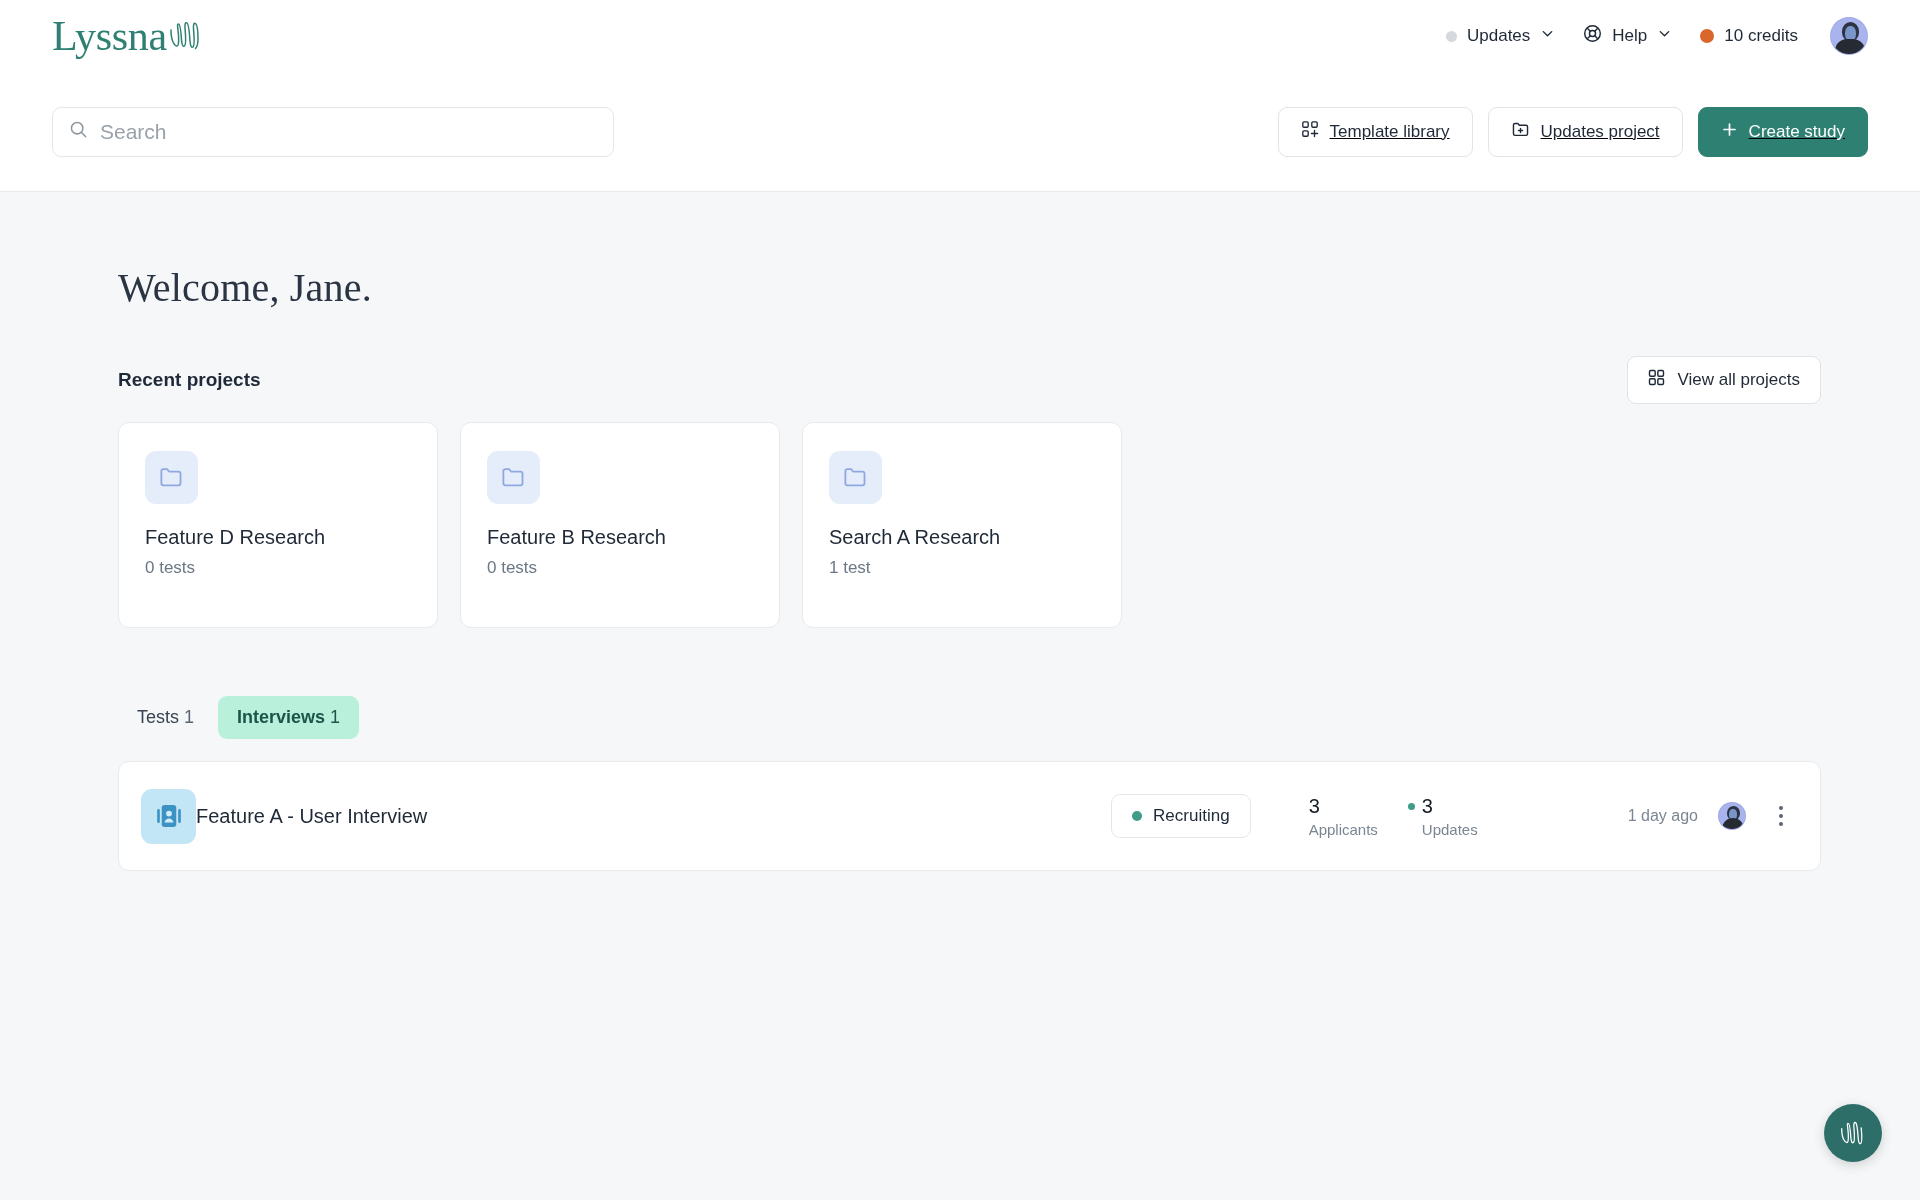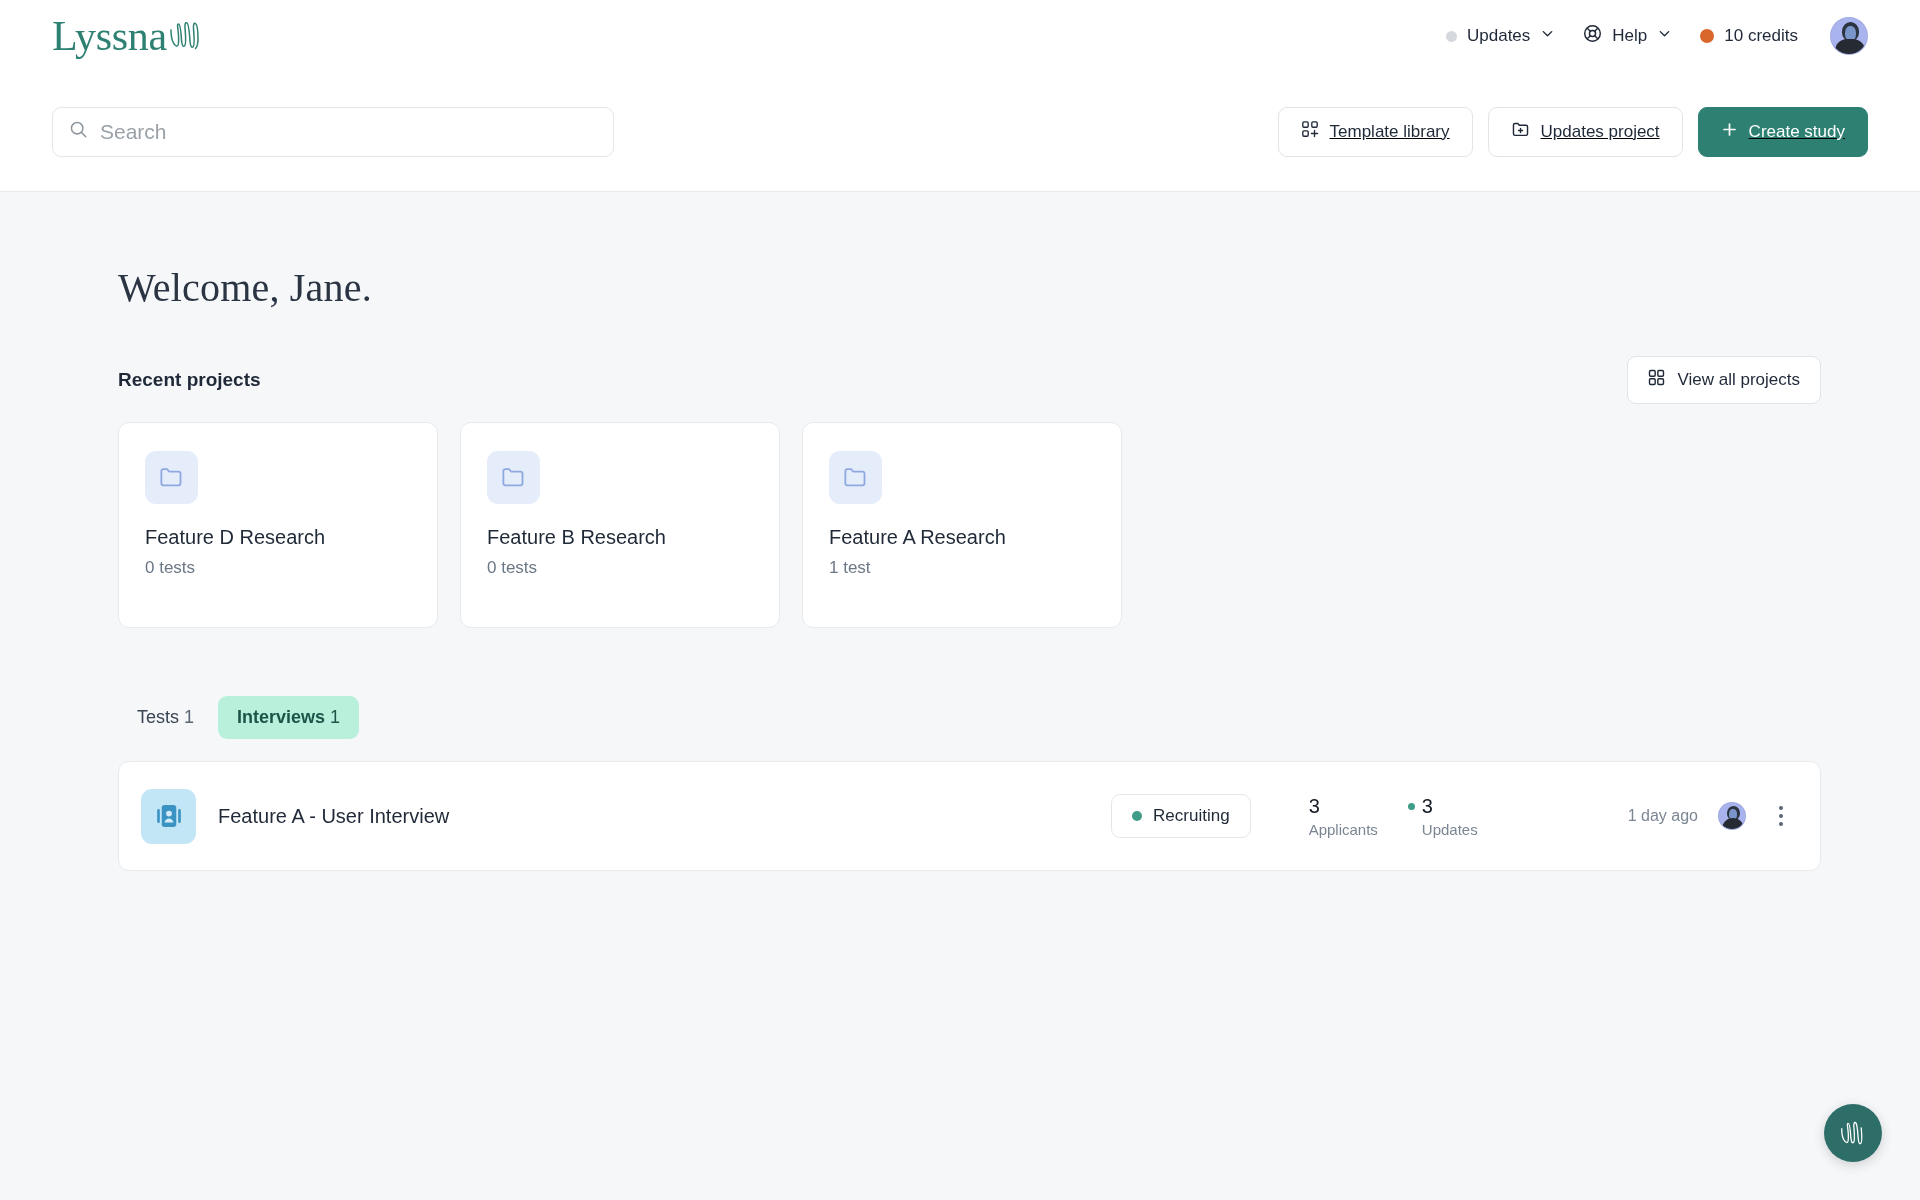--- a/index.html
+++ b/index.html
@@ -165,21 +165,20 @@
     margin-top: 22px;
     margin-right: 47px;
     background: #fff;
     border: 1px solid #e8ebee;
     border-radius: 11px;
   }
   .list-row {
     display: flex; align-items: center;
     height: 108px;
     padding: 0 26px 0 22px;
-    gap: 22px;
   }
   .study-chip {
     width: 55px; height: 55px; border-radius: 11px;
     background: #c3e6f7;
     display: flex; align-items: center; justify-content: center;
     flex: none;
   }
   .study-name { font-size: 20px; color: #1f2937; }
   .row-right { margin-left: auto; display: flex; align-items: center; gap: 0; }
   .status-pill {
@@ -356,21 +355,21 @@
       <div class="card-title">Feature B Research</div>
       <div class="card-sub">0 tests</div>
     </div>
 
     <div class="card">
       <div class="folder-chip">
         <svg width="27" height="27" viewBox="0 0 24 24" fill="none">
           <path d="M3 6.4c0-1 .8-1.8 1.8-1.8h3.3l1.7 2.1h8.4c1 0 1.8.8 1.8 1.8v8.7c0 1-.8 1.8-1.8 1.8H4.8c-1 0-1.8-.8-1.8-1.8V6.4z" stroke="#8fa9e0" stroke-width="1.6" stroke-linejoin="round"></path>
         </svg>
       </div>
-      <div class="card-title">Feature A Research</div>
+      <div class="card-title">Search A Research</div>
       <div class="card-sub">1 test</div>
     </div>
   </div>
 
   <div class="tabs">
     <div class="tab">
       <span>Tests</span>
       <span class="count">1</span>
     </div>
     <div class="tab active">

